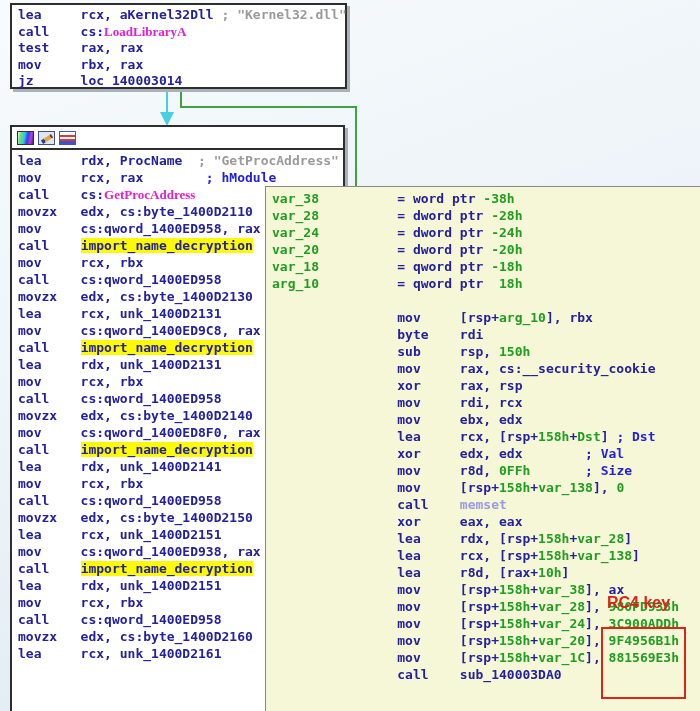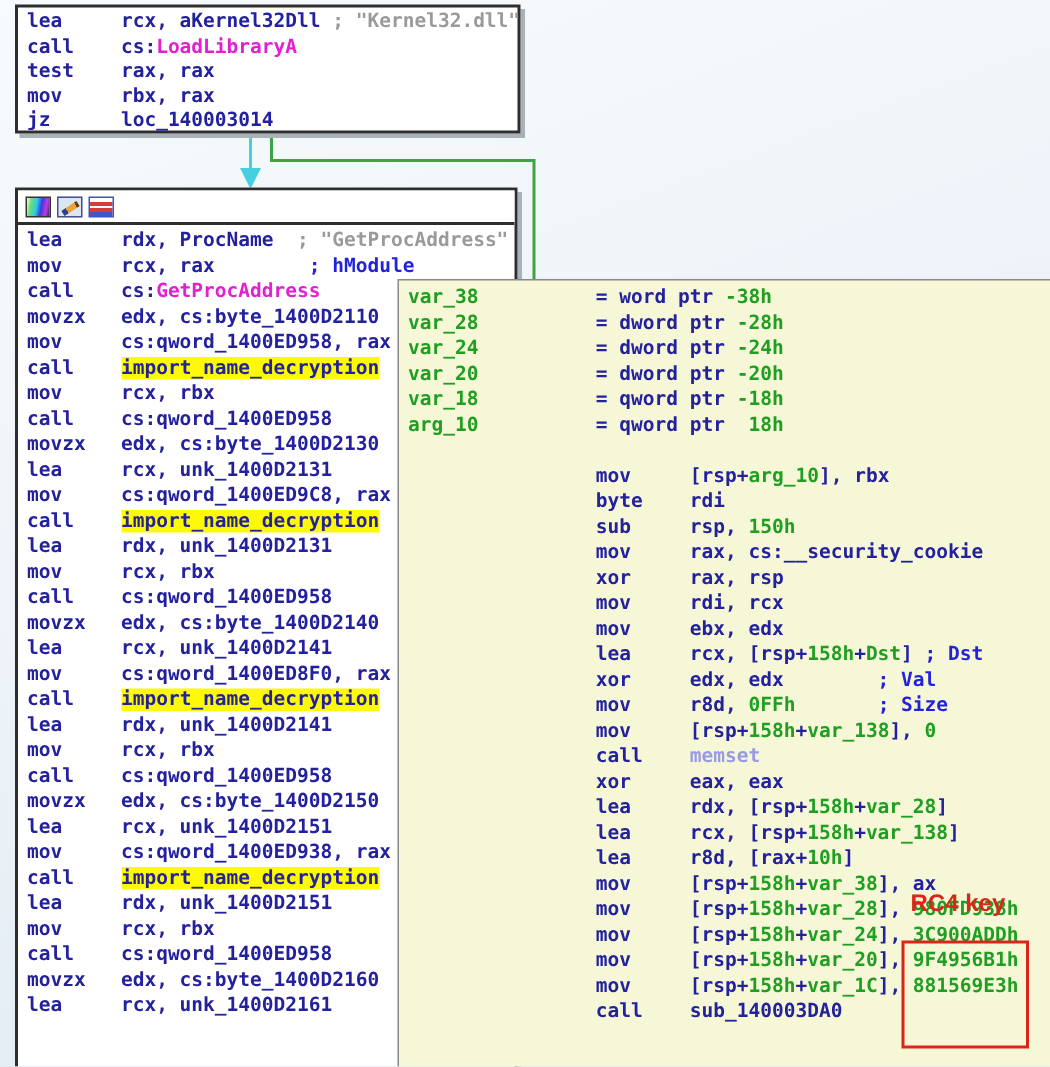--- a/index.html
+++ b/index.html
@@ -32,21 +32,21 @@
     background:linear-gradient(90deg,#2b3f8c 0 28%,#e8a33d 28% 84%,#6b3d12 84% 100%);
     transform:rotate(-33deg);}
   .i3{background:linear-gradient(#ffffff 0 22%,#d43c3c 22% 42%,#f2f6ff 42% 56%,#d43c3c 56% 76%,#3c55c8 76% 100%);border-color:#3c55c8;}
   
   .code{padding:2px 0 0 6px;font-size:13px;font-weight:700;line-height:17px;}
   #panel-top .code{line-height:16.5px;}
   #panel-right .code{padding-top:3px;}
   .row{white-space:pre;height:auto;}
   .t{color:var(--navy,#23219d);}
   .g{color:var(--green,#1f9e22);}
-  .p{color:var(--magenta,#e31fd0);}
+  .p{color:var(--magenta,#e31fd0);font-family:Liberation Serif, serif;}
   .c{color:var(--gray,#9a9a9a);}
   .b{color:var(--blue,#2222dd);}
   .l{color:var(--lavender,#989ae6);}
   .h{color:var(--navy,#23219d);background:var(--hlYellow,#fdfa02);}
   
   #rc4-box{position:absolute;left:601px;top:627px;width:85px;height:72px;
     border:2px solid var(--red,#dd2418);z-index:4;box-sizing:border-box;}
   #rc4-label{position:absolute;left:607px;top:594px;z-index:4;
     font-family:"Liberation Sans","DejaVu Sans",sans-serif;
     font-weight:bold;font-size:16px;color:var(--red,#dd2418);}
@@ -90,21 +90,20 @@
         <div class="row"><span class="t">mov     rcx, rbx</span></div>
         <div class="row"><span class="t">call    cs:qword_1400ED958</span></div>
         <div class="row"><span class="t">movzx   edx, cs:byte_1400D2130</span></div>
         <div class="row"><span class="t">lea     rcx, unk_1400D2131</span></div>
         <div class="row"><span class="t">mov     cs:qword_1400ED9C8, rax</span></div>
         <div class="row"><span class="t">call    </span><span class="h">import_name_decryption</span></div>
         <div class="row"><span class="t">lea     rdx, unk_1400D2131</span></div>
         <div class="row"><span class="t">mov     rcx, rbx</span></div>
         <div class="row"><span class="t">call    cs:qword_1400ED958</span></div>
         <div class="row"><span class="t">movzx   edx, cs:byte_1400D2140</span></div>
-        <div class="row"><span class="t">lea     rcx, unk_1400D2141</span></div>
         <div class="row"><span class="t">mov     cs:qword_1400ED8F0, rax</span></div>
         <div class="row"><span class="t">call    </span><span class="h">import_name_decryption</span></div>
         <div class="row"><span class="t">lea     rdx, unk_1400D2141</span></div>
         <div class="row"><span class="t">mov     rcx, rbx</span></div>
         <div class="row"><span class="t">call    cs:qword_1400ED958</span></div>
         <div class="row"><span class="t">movzx   edx, cs:byte_1400D2150</span></div>
         <div class="row"><span class="t">lea     rcx, unk_1400D2151</span></div>
         <div class="row"><span class="t">mov     cs:qword_1400ED938, rax</span></div>
         <div class="row"><span class="t">call    </span><span class="h">import_name_decryption</span></div>
         <div class="row"><span class="t">lea     rdx, unk_1400D2151</span></div>

